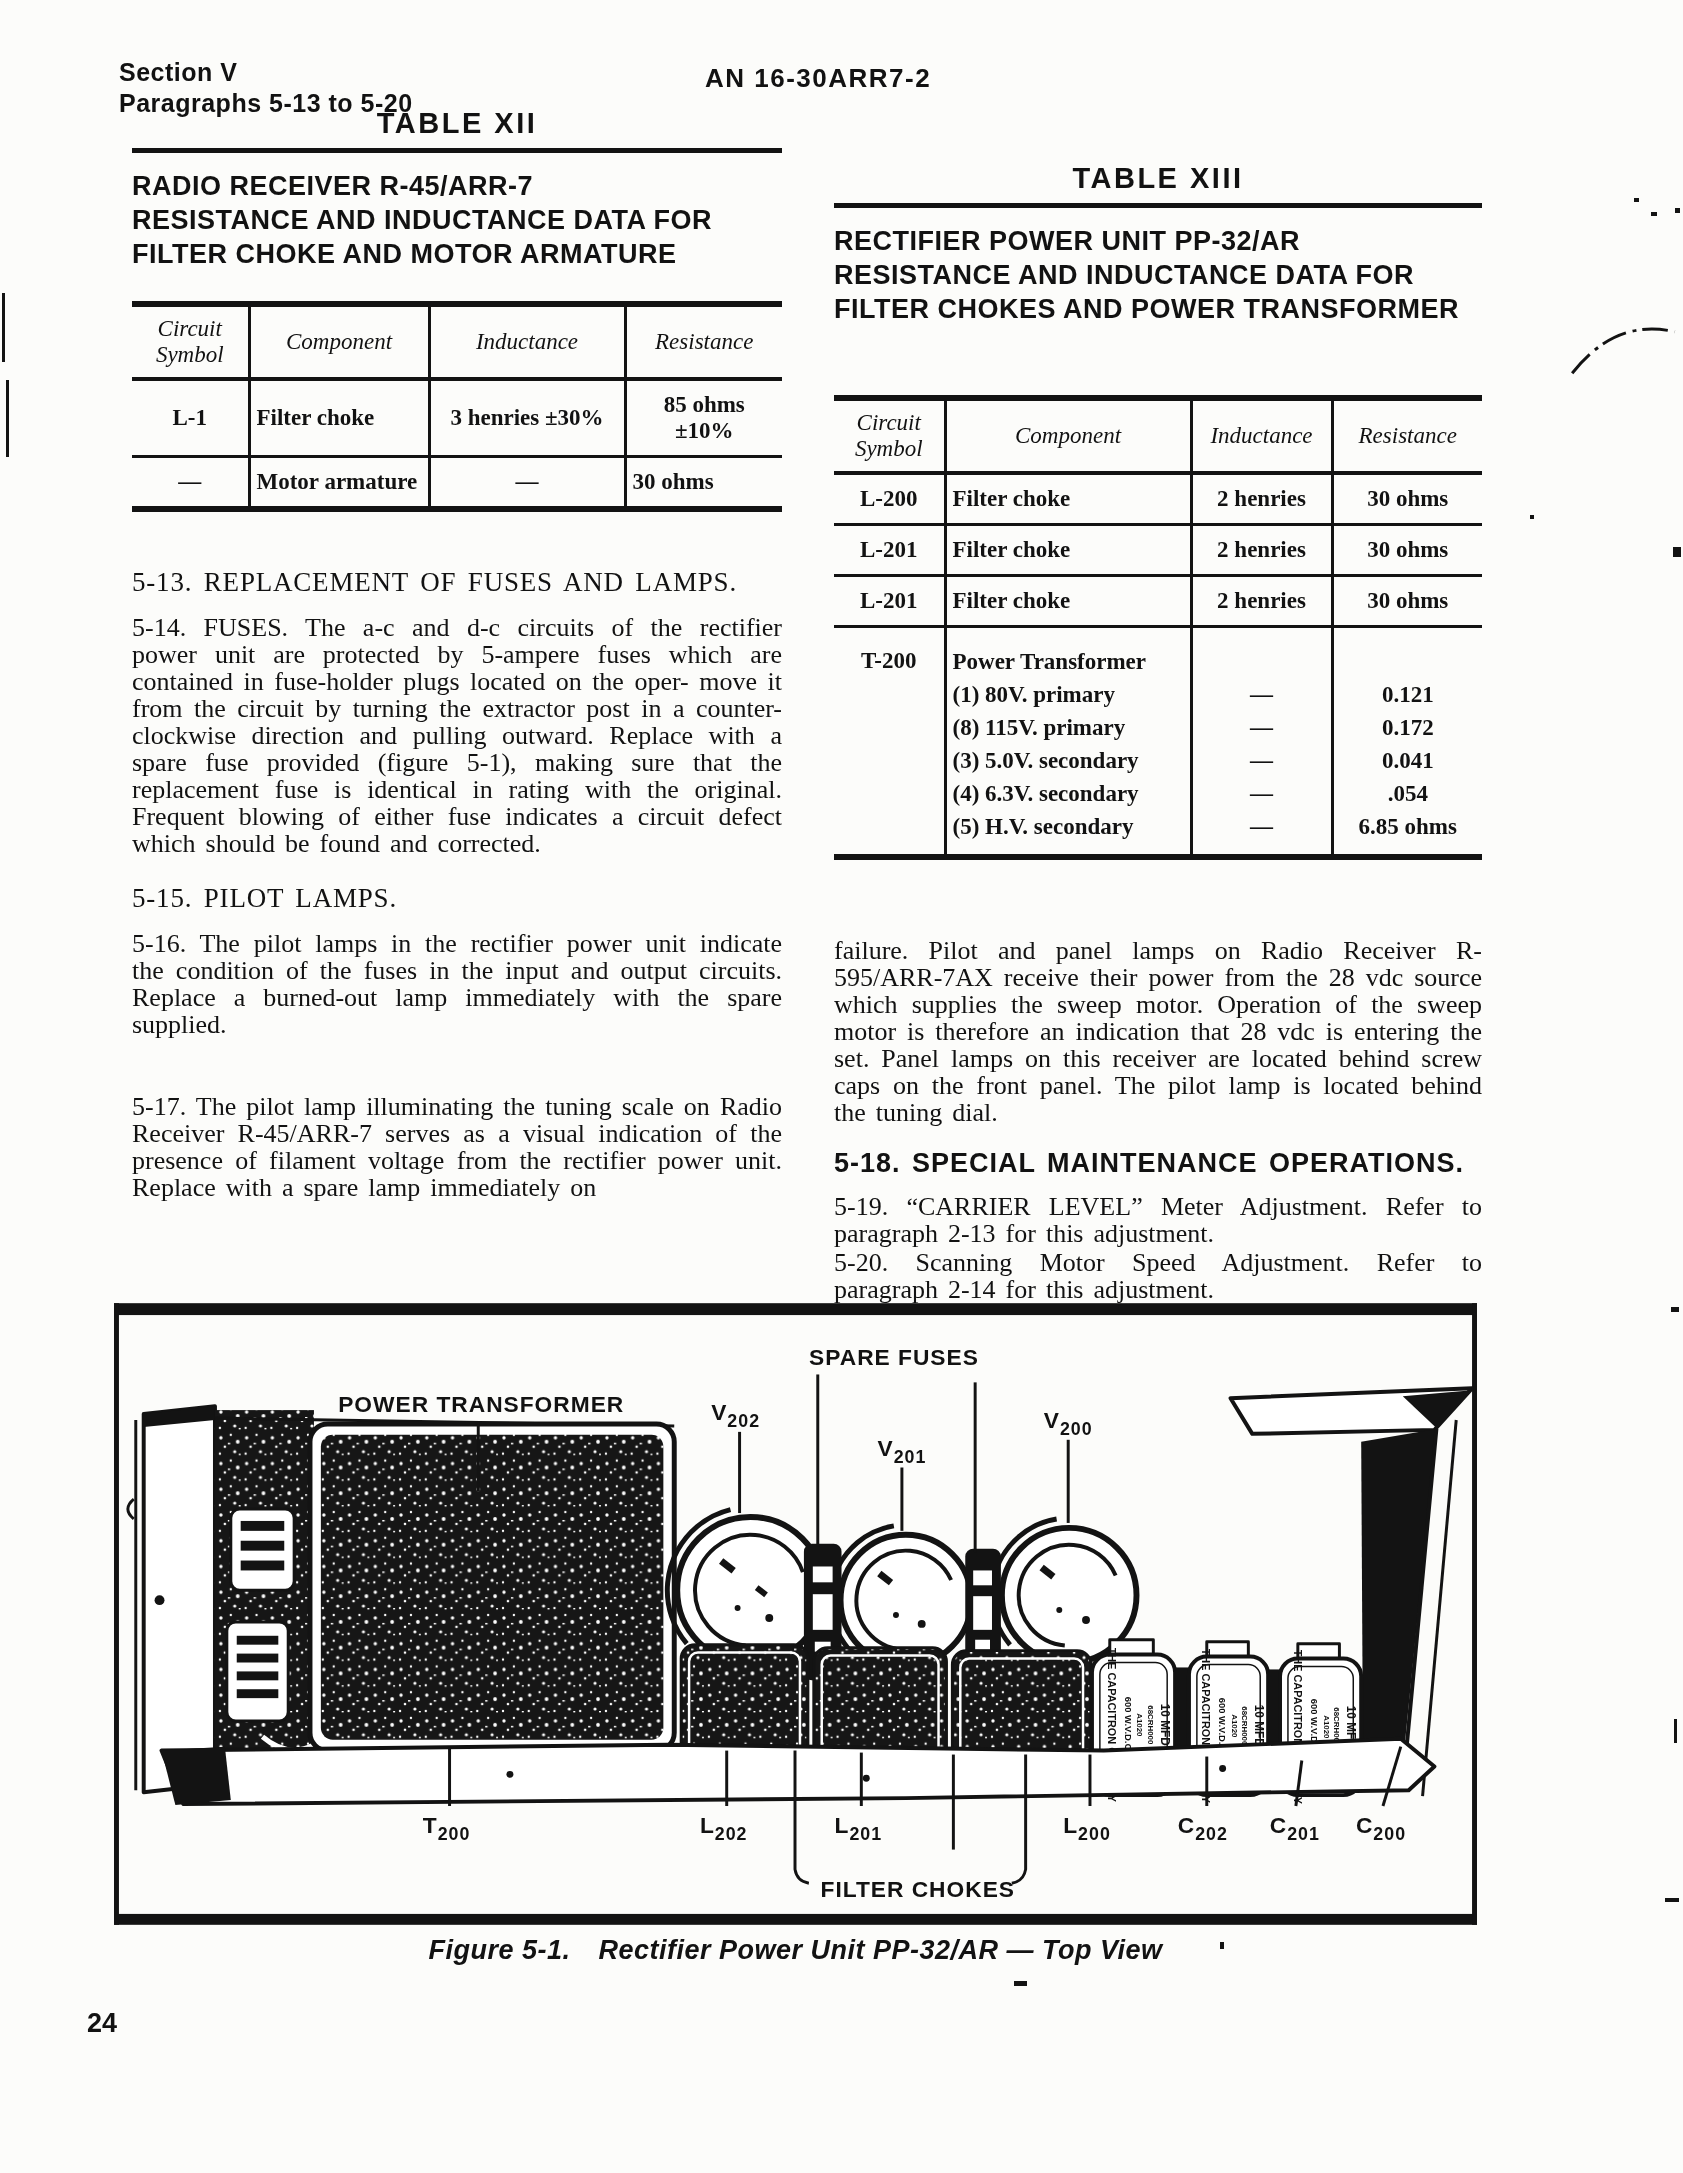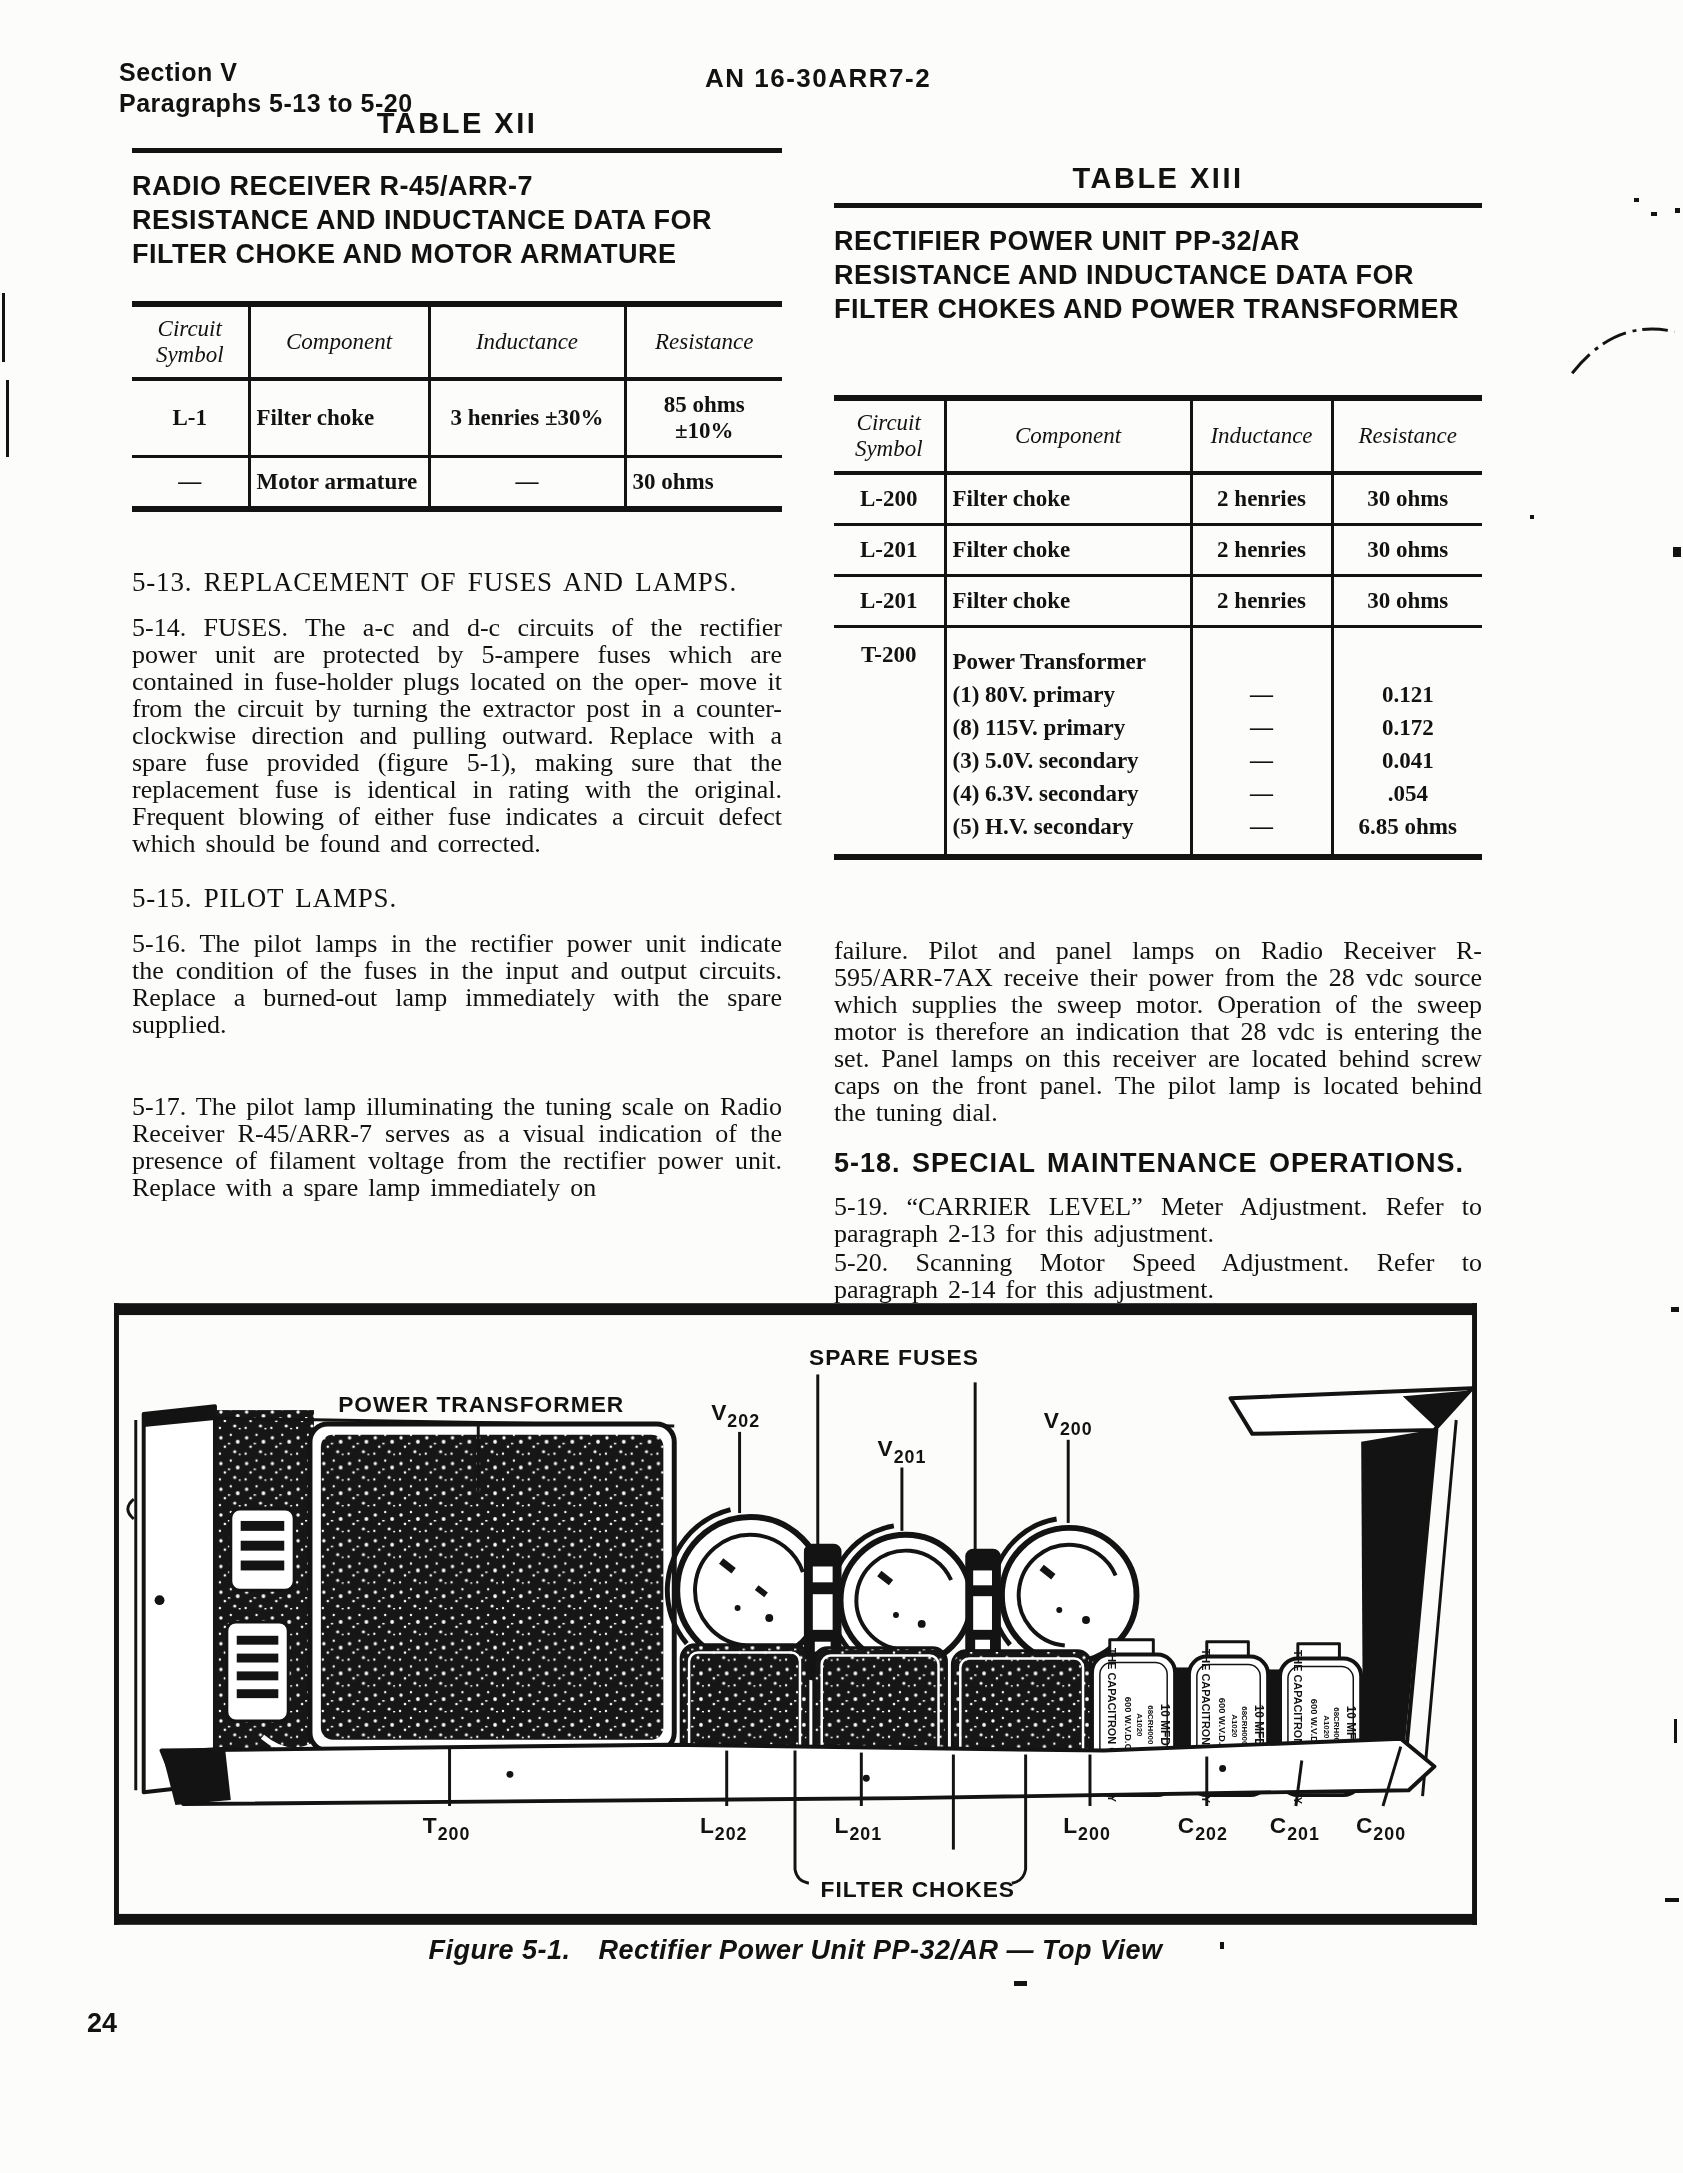--- a/index.html
+++ b/index.html
@@ -157,21 +157,21 @@
           <td class="c">2 henries</td>
           <td class="c">30 ohms</td>
         </tr>
         <tr>
           <td class="c">L-201</td>
           <td class="l">Filter choke</td>
           <td class="c">2 henries</td>
           <td class="c">30 ohms</td>
         </tr>
         <tr class="t200row">
-          <td class="c" style="padding-top:14px;">T-200</td>
+          <td class="c" style="padding-top:20px;">T-200</td>
           <td class="l stack">
             <div style="margin-top:6px;">Power Transformer</div>
             <div>(1) 80V. primary</div>
             <div>(8) 115V. primary</div>
             <div>(3) 5.0V. secondary</div>
             <div>(4) 6.3V. secondary</div>
             <div>(5) H.V. secondary</div>
           </td>
           <td class="c stack">
             <div style="margin-top:6px;">&nbsp;</div>

